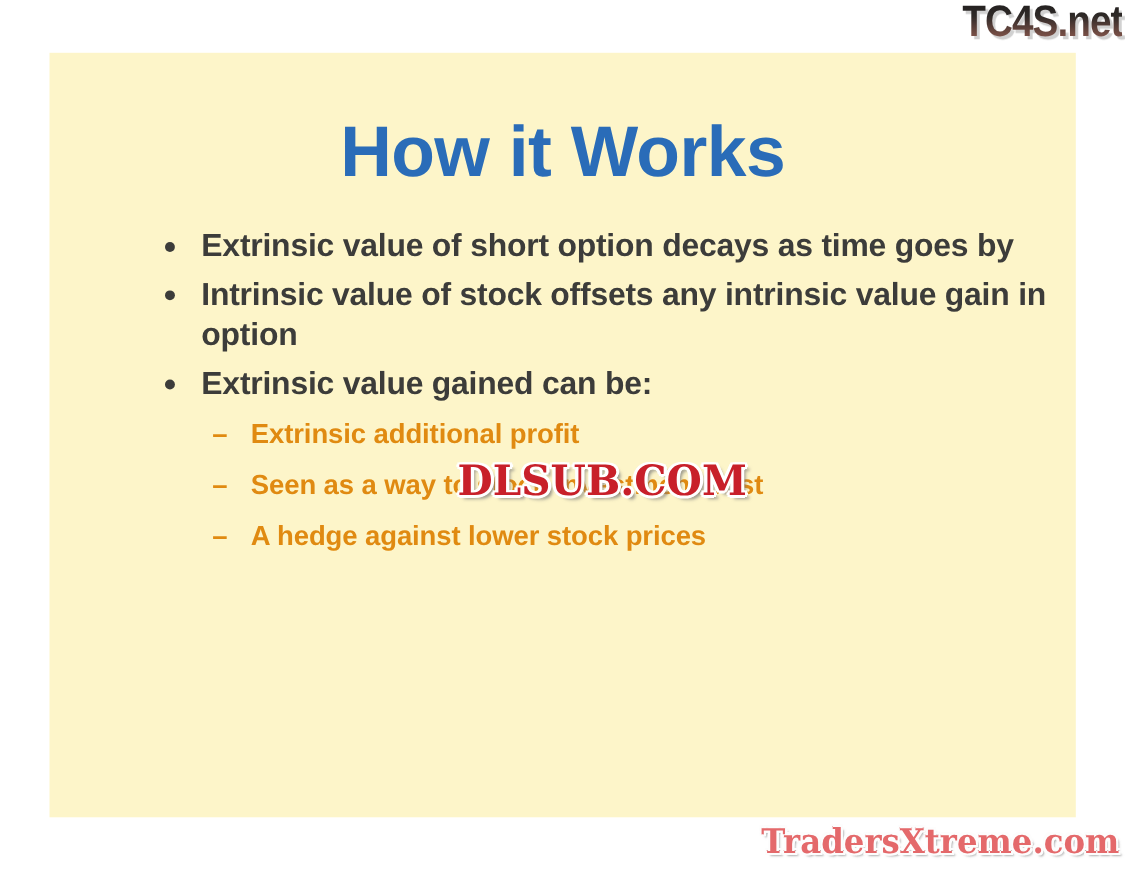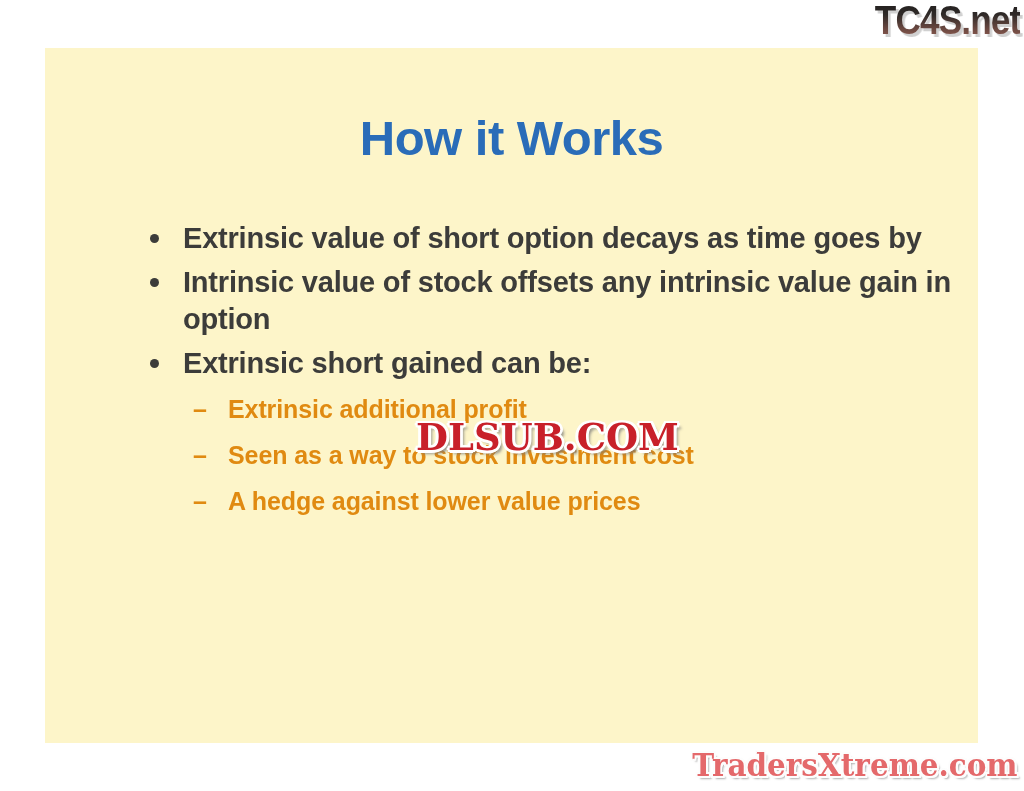--- a/index.html
+++ b/index.html
@@ -46,31 +46,31 @@
     background: #fdf5c9;
   }
 
   #slide-title {
     position: absolute;
     left: 0;
     top: 62px;
     width: 933px;
     text-align: center;
     color: #2a6cb8;
-    font-size: 49px;
+    font-size: 65px;
     font-weight: bold;
     letter-spacing: -0.5px;
     line-height: 56px;
     white-space: nowrap;
   }
 
   #bullet-list {
     position: absolute;
     left: 50px;
-    top: 172px;
+    top: 158px;
     width: 860px;
   }
 
   .bullet-row {
     position: relative;
     display: block;
     color: #3c3c3a;
     font-size: 29px;
     font-weight: bold;
     line-height: 37px;
@@ -182,38 +182,38 @@
       <span class="btext">Extrinsic value of short option decays as time goes by</span>
     </div>
 
     <div class="bullet-row b2">
       <span class="dot"></span>
       <span class="btext">Intrinsic value of stock offsets any intrinsic value gain in option</span>
     </div>
 
     <div class="bullet-row">
       <span class="dot"></span>
-      <span class="btext">Extrinsic short gained can be:</span>
+      <span class="btext">Extrinsic value gained can be:</span>
     </div>
 
     <div id="sub-list">
 
       <div class="sub-row">
         <span class="dash">–</span>
         <span>Extrinsic additional profit</span>
       </div>
 
       <div class="sub-row">
         <span class="dash">–</span>
         <span>Seen as a way to stock investment cost</span>
       </div>
 
       <div class="sub-row">
         <span class="dash">–</span>
-        <span>A hedge against lower value prices</span>
+        <span>A hedge against lower stock prices</span>
       </div>
 
     </div>
   </div>
 
   <div id="watermark">DLSUB.COM</div>
 
 </div>
 
 <div id="brand-bottom">TradersXtreme.com</div>

